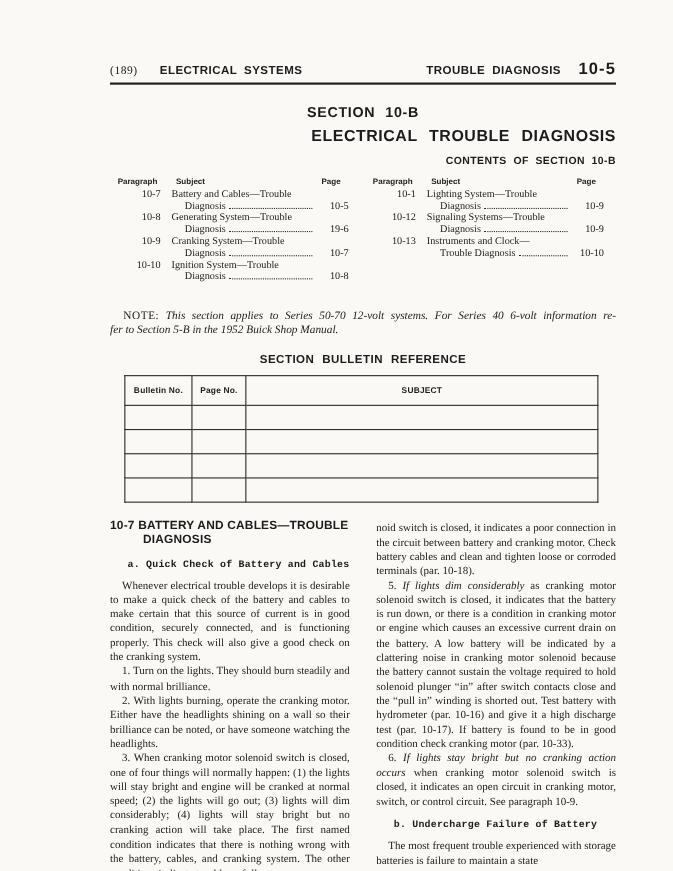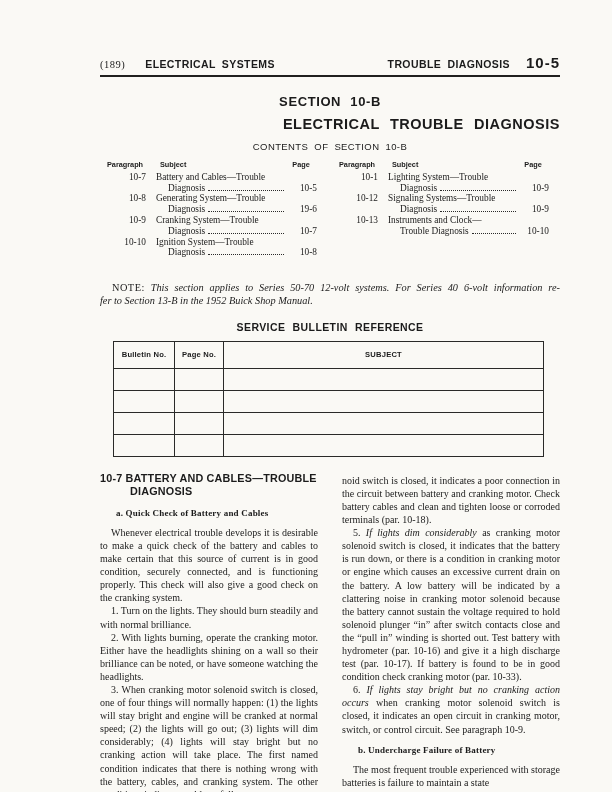--- a/index.html
+++ b/index.html
@@ -18,21 +18,21 @@
   .runhead{display:flex;justify-content:space-between;align-items:baseline;}
   .rh-left{display:flex;align-items:baseline;gap:20px;}
   .rh-pageref{font-family:"Liberation Serif",serif;font-size:10.5px;letter-spacing:.5px;}
   .rh-title{font-family:"Liberation Sans",sans-serif;font-weight:bold;font-size:10.5px;letter-spacing:.4px;word-spacing:3px;}
   .rh-right{display:flex;align-items:baseline;gap:16px;}
   .rh-num{font-family:"Liberation Sans",sans-serif;font-weight:bold;font-size:15px;letter-spacing:1px;}
   .runhead-rule{border:0;border-top:2.4px solid #20201e;margin:4px 0 0 0;}
   
   .kicker{margin-top:17px;text-align:center;font-family:"Liberation Sans",sans-serif;font-weight:bold;font-size:13px;letter-spacing:.6px;word-spacing:5px;}
   .sec-title{margin-top:7px;text-align:right;font-family:"Liberation Sans",sans-serif;font-weight:bold;font-size:14.5px;letter-spacing:.5px;word-spacing:6px;}
-  .contents-head{margin-top:9px;text-align:center;font-family:"Liberation Sans",sans-serif;font-weight:normal;font-size:9.5px;letter-spacing:.4px;word-spacing:3px;}
+  .contents-head{margin-top:9px;text-align:right;font-family:"Liberation Sans",sans-serif;font-weight:bold;font-size:9.5px;letter-spacing:.4px;word-spacing:3px;}
   
   .toc{display:flex;gap:15px;margin-top:8px;}
   .toc-col{width:217px;font-size:9.3px;line-height:10.8px;}
   .toc-colhead{display:flex;font-family:"Liberation Sans",sans-serif;font-weight:bold;font-size:7.3px;margin-bottom:1px;}
   .toc-colhead .h-para{width:50px;text-align:center;}
   .toc-colhead .h-subj{flex:1;padding-left:10px;}
   .toc-colhead .h-page{width:32px;text-align:center;}
   .toc-entry{}
   .toc-l1{display:flex;}
   .toc-l1 .num{width:46px;text-align:right;padding-right:0;}
@@ -52,21 +52,21 @@
   .sb-table{margin:8px 0 0 13px;width:431px;border-collapse:collapse;table-layout:fixed;}
   .sb-table th,.sb-table td{border:1.3px solid #2a2a28;}
   .sb-table th{font-family:"Liberation Sans",sans-serif;font-weight:bold;font-size:7.6px;letter-spacing:.2px;height:24px;text-align:center;}
   .sb-table td{height:19px;}
   .col-bn{width:58px;} .col-pn{width:46px;}
   
   .article{display:flex;gap:24px;margin-top:15px;}
   .bodycol{width:218px;font-size:10px;line-height:13.1px;}
   .art-heading{font-family:"Liberation Sans",sans-serif;font-weight:bold;font-size:10.8px;line-height:13.5px;letter-spacing:.2px;}
   .art-heading .hl2{display:block;padding-left:30px;}
-  .subhead{margin:8px 0 6px 16px;font-family:Liberation Serif, serif;font-weight:bold;font-size:9px;letter-spacing:.2px;}
+  .subhead{margin:8px 0 6px 16px;font-family:Liberation Mono, monospace;font-weight:bold;font-size:9px;letter-spacing:.2px;}
   .para{margin:0;text-align:justify;text-indent:11px;}
   .para.noindent{text-indent:0;}
   .it{font-style:italic;}
 </style>
 </head>
 <body>
 
 <div class="sheet">
 
   <div class="runhead">
@@ -184,24 +184,24 @@
             <span class="txt">Trouble Diagnosis</span>
             <span class="leader"></span>
             <span class="pg">10-10</span>
           </div>
       </div>
     </div>
   </div>
 
   <div class="note">
     <span class="l1"><span class="note-label">NOTE:</span><span> This section applies to Series 50-70 12-volt systems. For Series 40 6-volt information re-</span></span>
-    <span class="l2">fer to Section 13-B in the 1952 Buick Shop Manual.</span>
-  </div>
-
-  <div class="sb-title">SERVICE BULLETIN REFERENCE</div>
+    <span class="l2">fer to Section 5-B in the 1952 Buick Shop Manual.</span>
+  </div>
+
+  <div class="sb-title">SECTION BULLETIN REFERENCE</div>
   <table class="sb-table">
     <tbody>
         <tr>
       <th class="col-bn">Bulletin No.</th>
       <th class="col-pn">Page No.</th>
       <th>SUBJECT</th>
     </tr>
     <tr>
           <td></td>
           <td></td>

